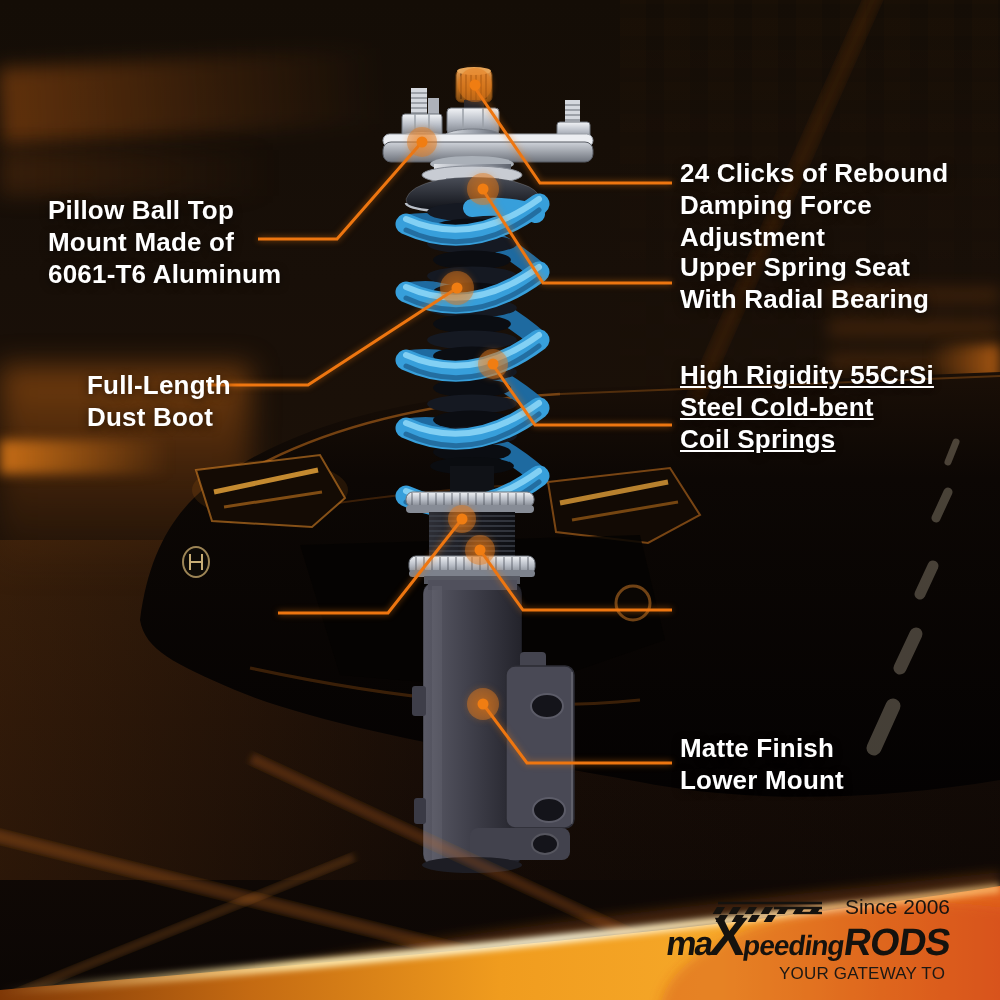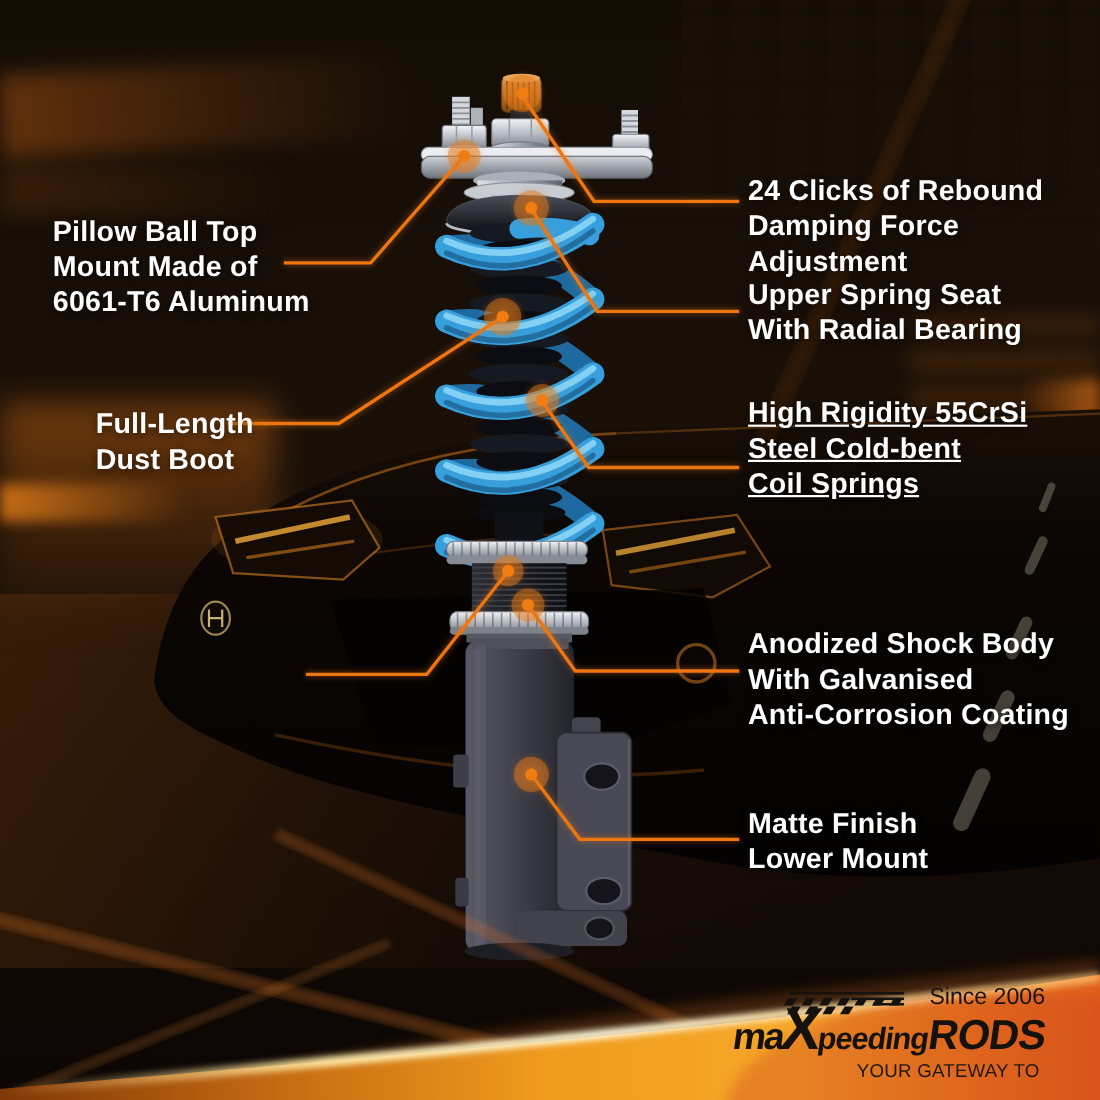--- a/index.html
+++ b/index.html
@@ -360,23 +360,20 @@
   <div class="label lbl-dust">Full-Length
 Dust Boot</div>
   <div class="label lbl-rebound">24 Clicks of Rebound
 Damping Force
 Adjustment</div>
   <div class="label lbl-seat">Upper Spring Seat
 With Radial Bearing</div>
   <div class="label lbl-coil">High Rigidity 55CrSi
 Steel Cold-bent
 Coil Springs</div>
-  <div class="label lbl-shock">Anodized Shock Body
-With Galvanised
-Anti-Corrosion Coating</div>
   <div class="label lbl-mount">Matte Finish
 Lower Mount</div>
 
   <div class="logo">
     <div class="logo-top">
       <svg width="104" height="15">
         <line x1="0" y1="3" x2="104" y2="3" stroke="#15120e" stroke-width="2.4"></line>
         <line x1="56" y1="8" x2="104" y2="8" stroke="#15120e" stroke-width="2.4"></line>
         <line x1="76" y1="13" x2="104" y2="13" stroke="#15120e" stroke-width="2.4"></line>
       </svg>

